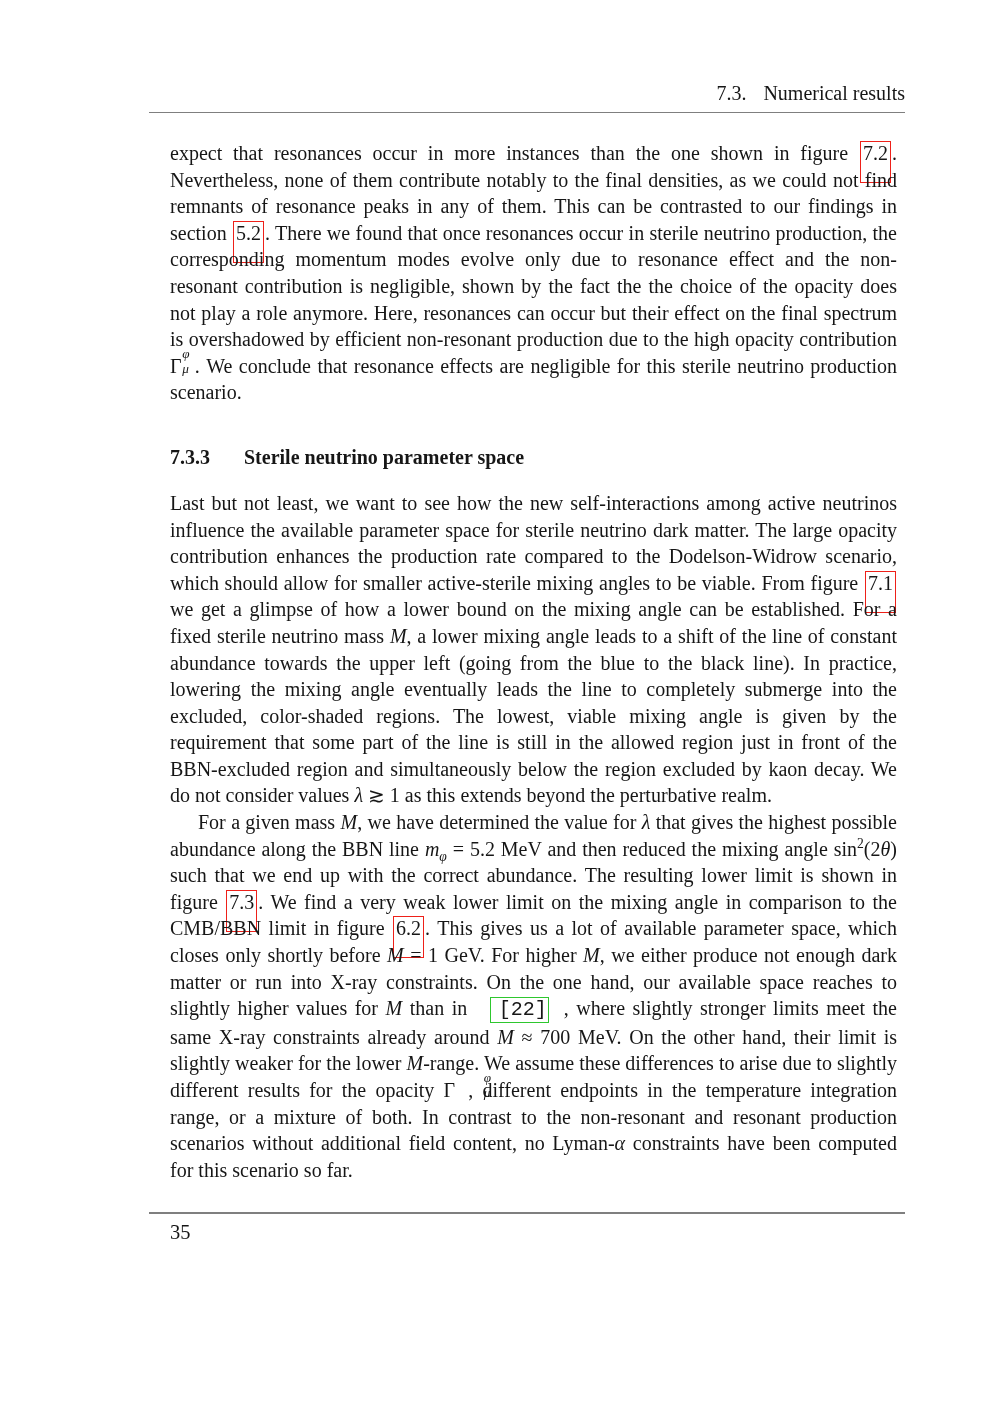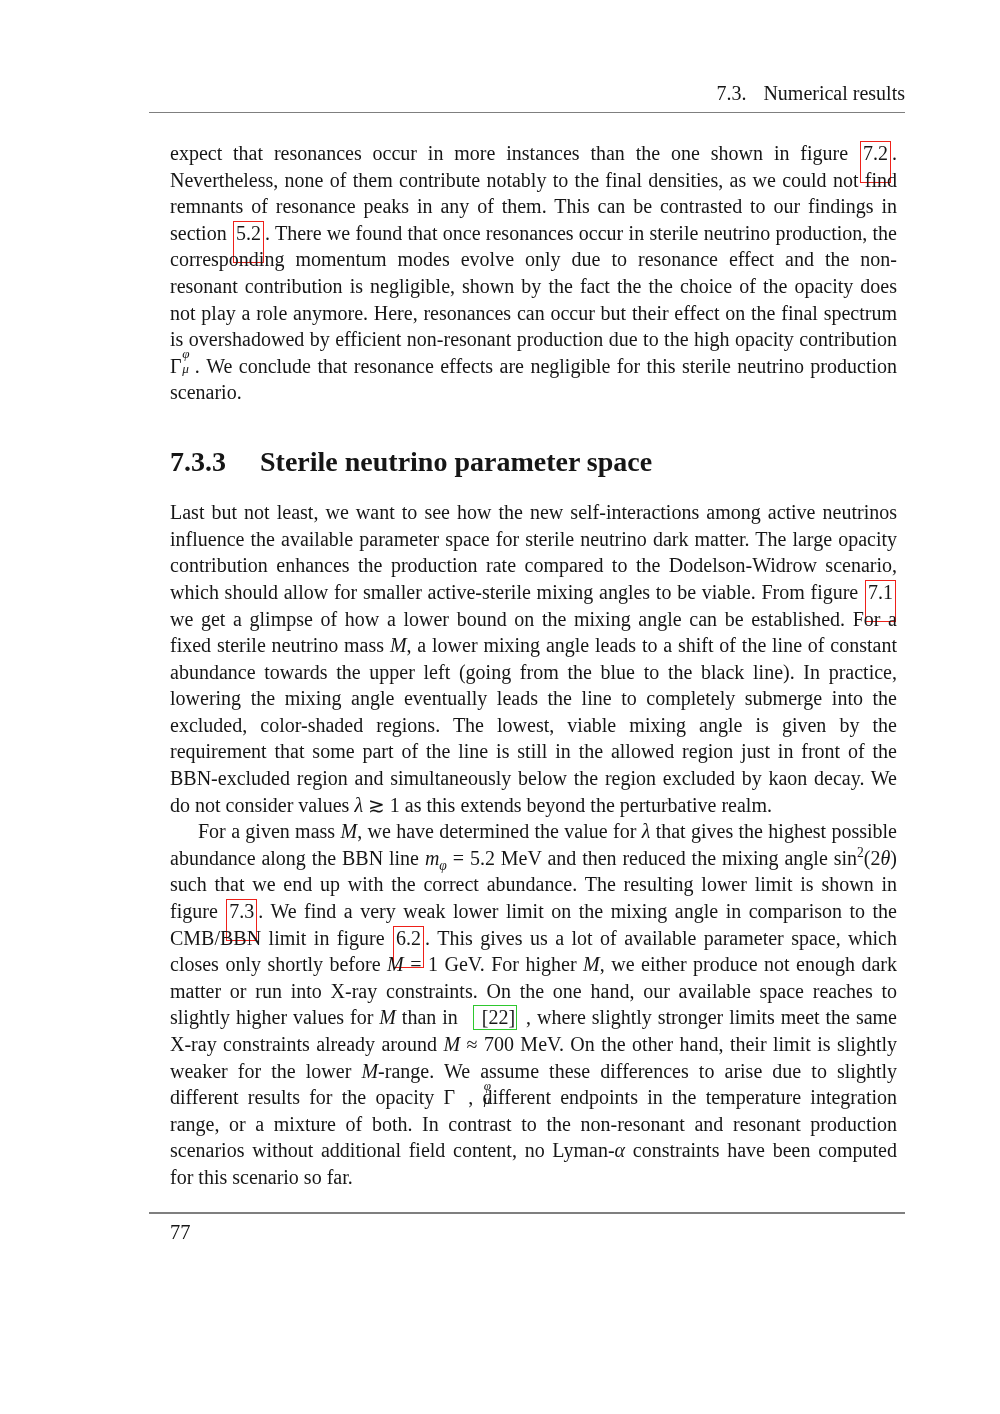--- a/index.html
+++ b/index.html
@@ -34,40 +34,41 @@
   .para {
     margin: 0;
     font-size: 20px;
     line-height: 26.6px;
     text-align: justify;
     text-justify: inter-word;
   }
   .para.indent { text-indent: 28px; }
   .section-heading {
     margin: 40px 0 21px 0;
-    font-size: 28px;
+    font-size: 20px;
     font-weight: bold;
     line-height: 1.15;
   }
   .section-heading .heading-number { margin-right: 34px; }
   .it { font-style: italic; }
   sup, sub { font-size: 0.68em; line-height: 0; }
   sup.i, sub.i { font-style: italic; }
   
   .ref-box {
     border: 1.3px solid var(--link-box, #ee2019);
     padding: 0 2px 18px 2px;
     margin: 0 1px;
     cursor: pointer;
   }
   .cite-box {
     border: 1.3px solid var(--cite-box, #2ec72e);
     padding: 0 1px 1px 8px;
-    margin: 0 9px;
+    margin: 0 15px;
     cursor: pointer;
+    font-family: Liberation Mono, monospace;
   }
   
   .ss {
     display: inline-block;
     position: relative;
     width: 0.66em;
     height: 1em;
     vertical-align: baseline;
   }
   .ss .s-top {
@@ -104,15 +105,15 @@
   </div>
 
   <div class="content" id="content">
       <p class="para"><span>expect that resonances occur in more instances than the one shown in figure </span><span class="ref-box">7.2</span><span>. Nevertheless, none of them contribute notably to the final densities, as we could not find remnants of resonance peaks in any of them.  This can be contrasted to our findings in section </span><span class="ref-box">5.2</span><span>. There we found that once resonances occur in sterile neutrino production, the corresponding momentum modes evolve only due to resonance effect and the non-resonant contribution is negligible, shown by the fact the the choice of the opacity does not play a role anymore.  Here, resonances can occur but their effect on the final spectrum is overshadowed by efficient non-resonant production due to the high opacity contribution </span><span>Γ</span><span class="ss"><span class="s-top">φ</span><span class="s-bot">μ</span></span><span>. We conclude that resonance effects are negligible for this sterile neutrino production scenario.</span></p>
       <div class="section-heading"><span class="heading-number">7.3.3</span><span>Sterile neutrino parameter space</span></div>
       <p class="para"><span>Last but not least, we want to see how the new self-interactions among active neutrinos influence the available parameter space for sterile neutrino dark matter.  The large opacity contribution enhances the production rate compared to the Dodelson-Widrow scenario, which should allow for smaller active-sterile mixing angles to be viable.  From figure </span><span class="ref-box">7.1</span><span> we get a glimpse of how a lower bound on the mixing angle can be established.  For a fixed sterile neutrino mass </span><span class="it">M</span><span>, a lower mixing angle leads to a shift of the line of constant abundance towards the upper left (going from the blue to the black line).  In practice, lowering the mixing angle eventually leads the line to completely submerge into the excluded, color-shaded regions.  The lowest, viable mixing angle is given by the requirement that some part of the line is still in the allowed region just in front of the BBN-excluded region and simultaneously below the region excluded by kaon decay.  We do not consider values </span><span class="it">λ</span><span> ≳ 1 as this extends beyond the perturbative realm.</span></p>
       <p class="para indent"><span>For a given mass </span><span class="it">M</span><span>, we have determined the value for </span><span class="it">λ</span><span> that gives the highest possible abundance along the BBN line </span><span class="it">m</span><sub class="i">φ</sub><span> = 5.2 MeV and then reduced the mixing angle sin</span><sup>2</sup><span>(2</span><span class="it">θ</span><span>) such that we end up with the correct abundance.  The resulting lower limit is shown in figure </span><span class="ref-box">7.3</span><span>. We find a very weak lower limit on the mixing angle in comparison to the CMB/BBN limit in figure </span><span class="ref-box">6.2</span><span>. This gives us a lot of available parameter space, which closes only shortly before </span><span class="it">M</span><span> = 1 GeV. For higher </span><span class="it">M</span><span>, we either produce not enough dark matter or run into X-ray constraints.  On the one hand, our available space reaches to slightly higher values for </span><span class="it">M</span><span> than in </span><span class="cite-box">[22]</span><span>, where slightly stronger limits meet the same X-ray constraints already around </span><span class="it">M</span><span> ≈ 700 MeV. On the other hand, their limit is slightly weaker for the lower </span><span class="it">M</span><span>-range.  We assume these differences to arise due to slightly different results for the opacity </span><span>Γ</span><span class="ss"><span class="s-top">φ</span><span class="s-bot">μ</span></span><span>, different endpoints in the temperature integration range, or a mixture of both.  In contrast to the non-resonant and resonant production scenarios without additional field content, no Lyman-</span><span class="it">α</span><span> constraints have been computed for this scenario so far.</span></p>
     </div>
 
   <div class="footer-rule"></div>
-  <div class="page-number">77</div>
+  <div class="page-number">35</div>
 
 </div>
 
 </body></html>

